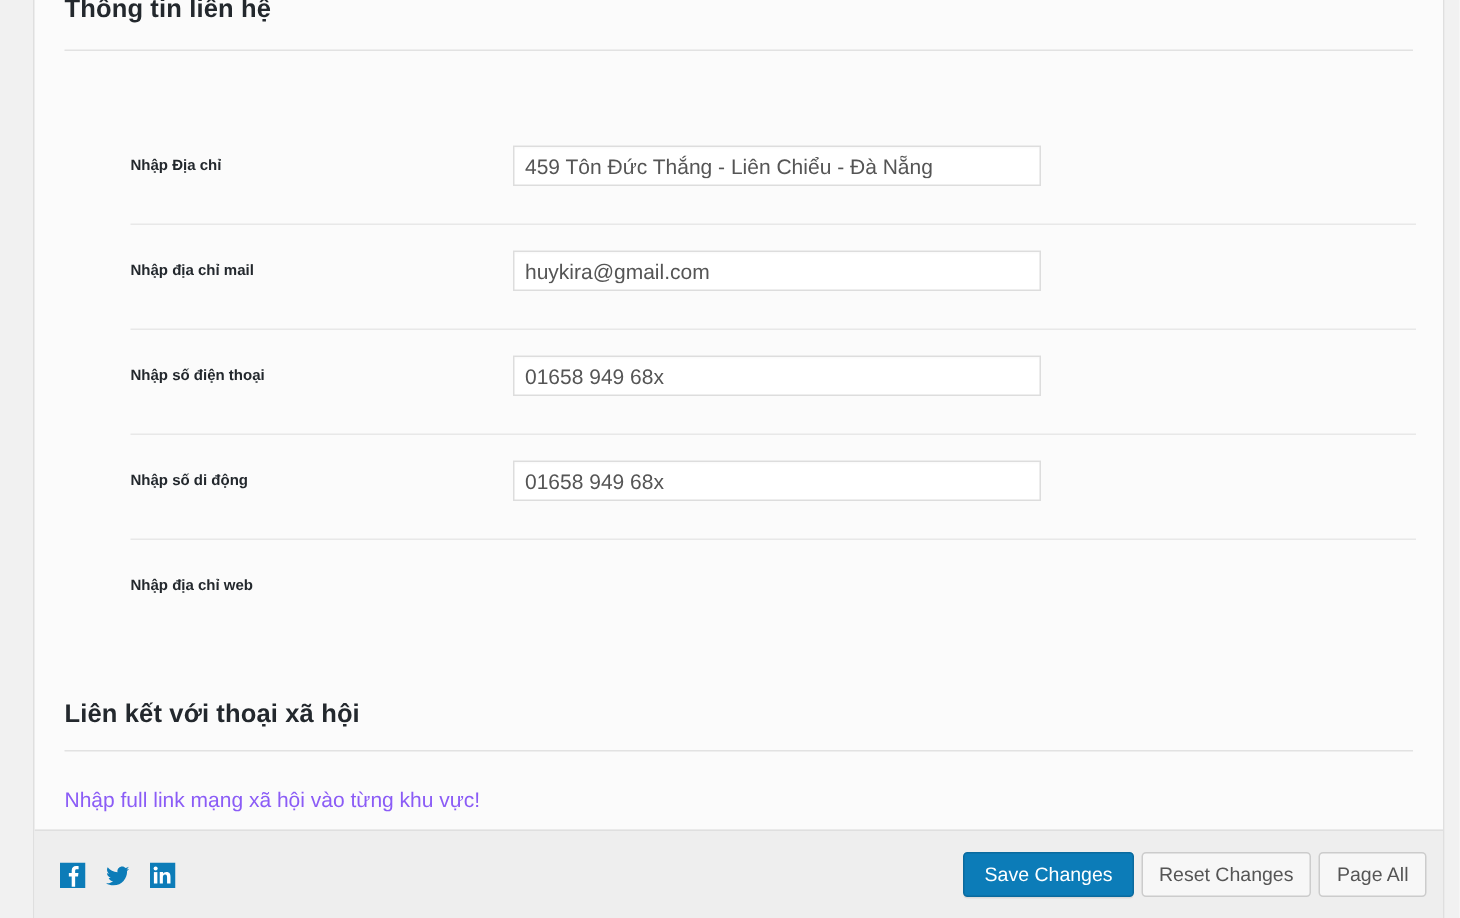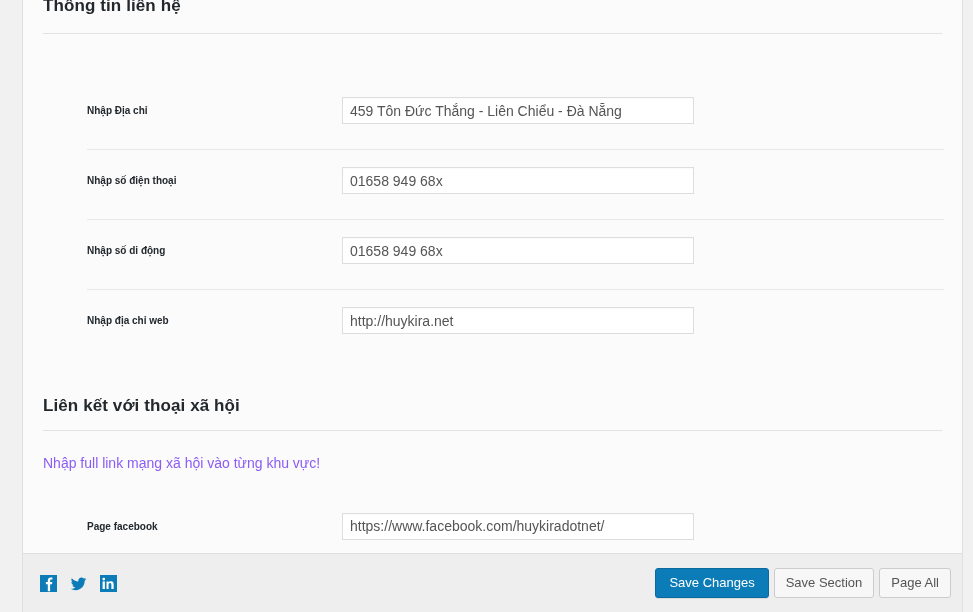--- a/index.html
+++ b/index.html
@@ -210,42 +210,46 @@
       <div class="fields">
 
         <div class="field-row">
           <div class="field-label">Nhập Địa chỉ</div>
           <div class="field-control">
             <input class="text-input" type="text" value="459 Tôn Đức Thắng - Liên Chiểu - Đà Nẵng" style="">
           </div>
           <div class="row-rule"></div>
         </div>
 
+        <div class="field-row">
+          <div class="field-label">Nhập địa chỉ mail</div>
+          <div class="field-control">
+            <input class="text-input" type="text" value="huykira@gmail.com" style="">
+          </div>
+          <div class="row-rule"></div>
+        </div>
 
         <div class="field-row">
           <div class="field-label">Nhập số điện thoại</div>
           <div class="field-control">
             <input class="text-input" type="text" value="01658 949 68x" style="">
           </div>
           <div class="row-rule"></div>
         </div>
 
         <div class="field-row">
           <div class="field-label">Nhập số di động</div>
           <div class="field-control">
             <input class="text-input" type="text" value="01658 949 68x" style="">
           </div>
           <div class="row-rule"></div>
         </div>
 
         <div class="field-row no-rule">
           <div class="field-label">Nhập địa chỉ web</div>
-          <div class="field-control">
-            <input class="text-input" type="text" value="http://huykira.net" style="">
-          </div>
 
         </div>
 
       </div>
 
       <div class="gap-before-social"></div>
 
       <div class="section-head">
         <h2 class="section-title">Liên kết với thoại xã hội</h2>
         <div class="section-title-rule"></div>
@@ -284,21 +288,21 @@
               <rect x="0" y="0" width="17" height="17" fill="#0c7cb8"></rect>
               <rect x="2.6" y="6.4" width="2.3" height="7.6" fill="#ffffff"></rect>
               <circle cx="3.75" cy="4.05" r="1.35" fill="#ffffff"></circle>
               <path d="M6.5 6.4h2.2v1.05h0.03c0.31-0.56 1.06-1.15 2.18-1.15 2.33 0 2.76 1.47 2.76 3.38V14h-2.3v-3.83c0-0.91-0.02-2.09-1.29-2.09-1.29 0-1.49 0.99-1.49 2.02V14H6.5V6.4z" fill="#ffffff"></path>
             </svg>
           </a>
         </div>
 
         <div class="footer-buttons">
           <button class="btn btn-primary">Save Changes</button>
-          <button class="btn">Save Section</button>
+          <button class="btn">Reset Changes</button>
           <button class="btn">Page All</button>
         </div>
 
       </div>
 
     </div>
   </div>
 </div>
 
 </body></html>

